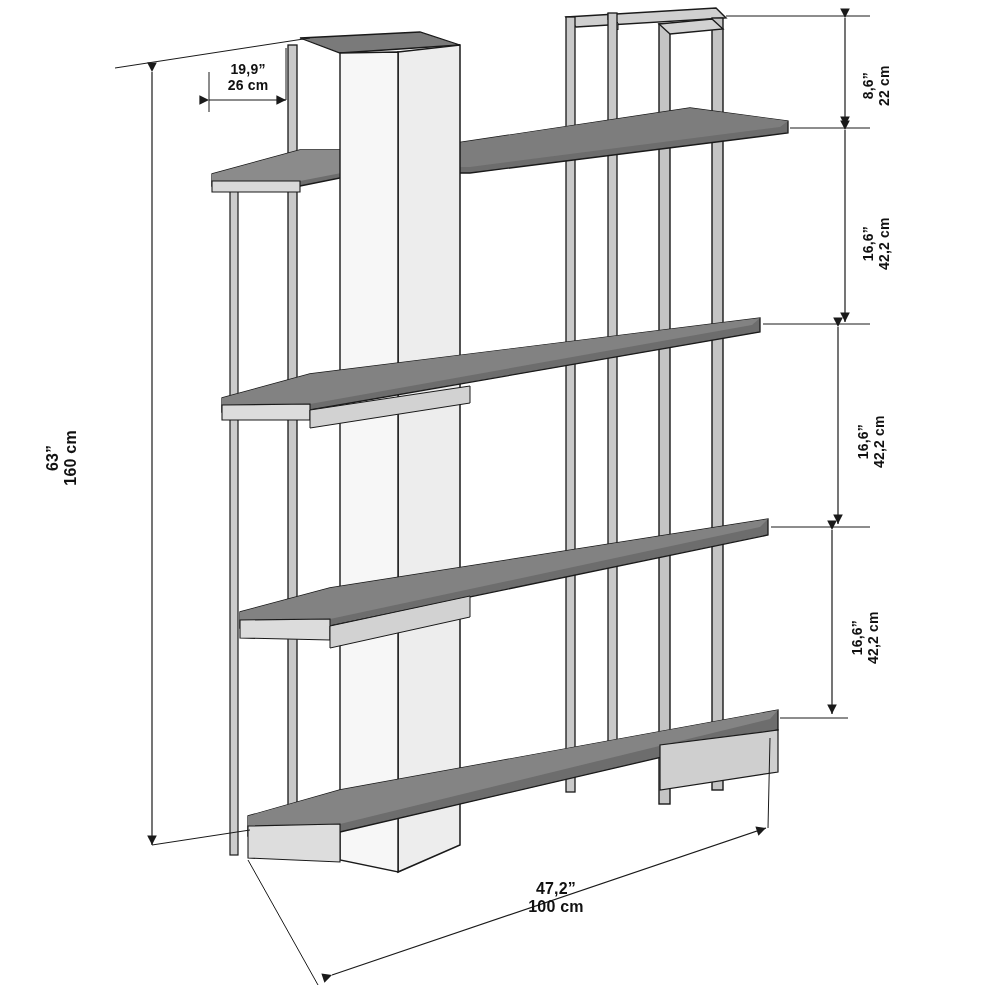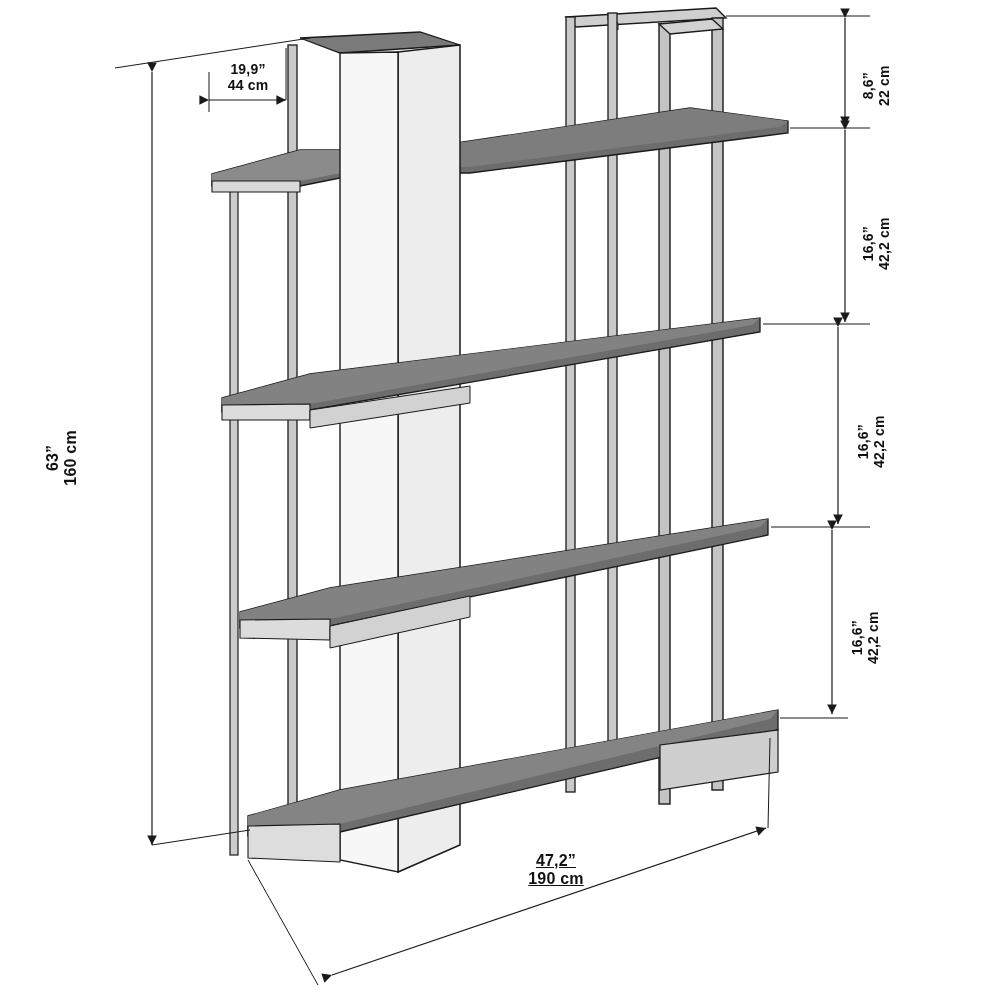--- a/index.html
+++ b/index.html
@@ -175,21 +175,21 @@
     </g>
   </svg>
 
   <div class="dim-label fs16 vert rot-ccw" style="left:62px; top:440px; width:120px; margin-left:-60px;">
     <span class="ln">63”</span>
     <span class="ln">160 cm</span>
   </div>
 
   <div class="dim-label fs14" style="left:248px; top:62px; width:120px; margin-left:-60px;">
     <span class="ln">19,9”</span>
-    <span class="ln">44 cm</span>
+    <span class="ln">26 cm</span>
   </div>
 
   <div class="dim-label fs14 vert rot-ccw" style="left:877px; top:70px; width:120px; margin-left:-60px;">
     <span class="ln">8,6”</span>
     <span class="ln">22 cm</span>
   </div>
 
   <div class="dim-label fs14 vert rot-ccw" style="left:877px; top:228px; width:140px; margin-left:-70px;">
     <span class="ln">16,6”</span>
     <span class="ln">42,2 cm</span>
@@ -198,18 +198,18 @@
   <div class="dim-label fs14 vert rot-ccw" style="left:872px; top:426px; width:140px; margin-left:-70px;">
     <span class="ln">16,6”</span>
     <span class="ln">42,2 cm</span>
   </div>
 
   <div class="dim-label fs14 vert rot-ccw" style="left:866px; top:622px; width:140px; margin-left:-70px;">
     <span class="ln">16,6”</span>
     <span class="ln">42,2 cm</span>
   </div>
 
-  <div class="dim-label fs16" style="left:556px; top:852px; width:200px; margin-left:-100px;text-decoration:underline;">
+  <div class="dim-label fs16" style="left:556px; top:880px; width:200px; margin-left:-100px;">
     <span class="ln">47,2”</span>
-    <span class="ln">190 cm</span>
+    <span class="ln">100 cm</span>
   </div>
 
 </div>
 
 </body></html>

